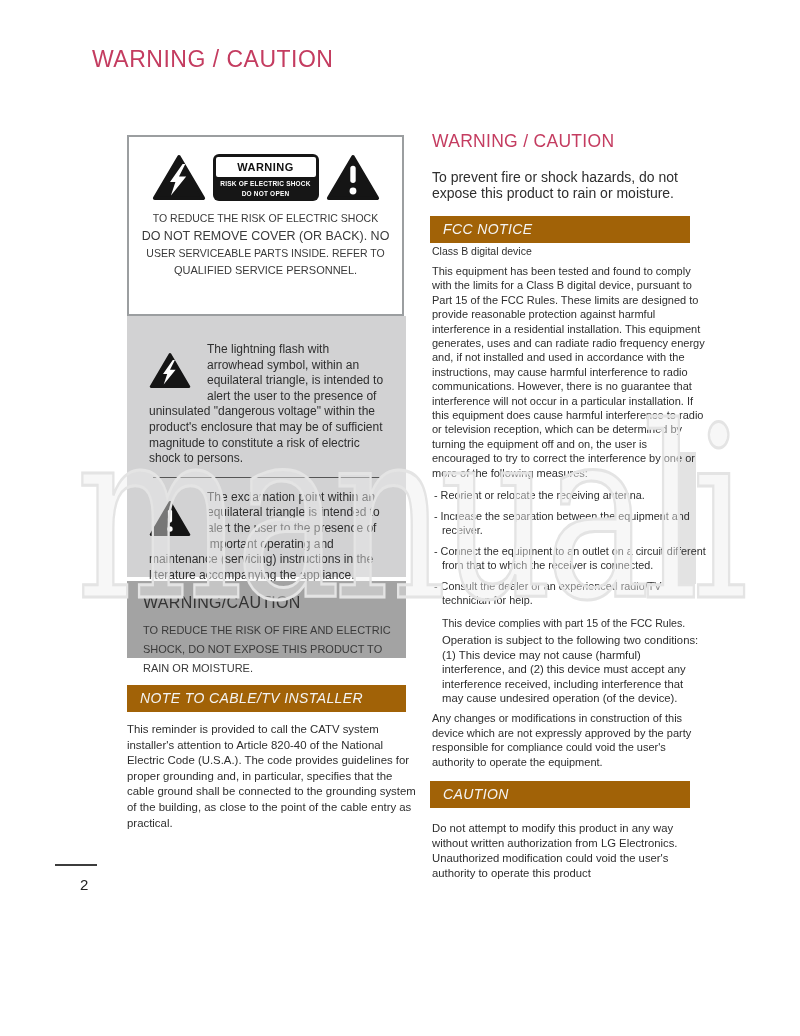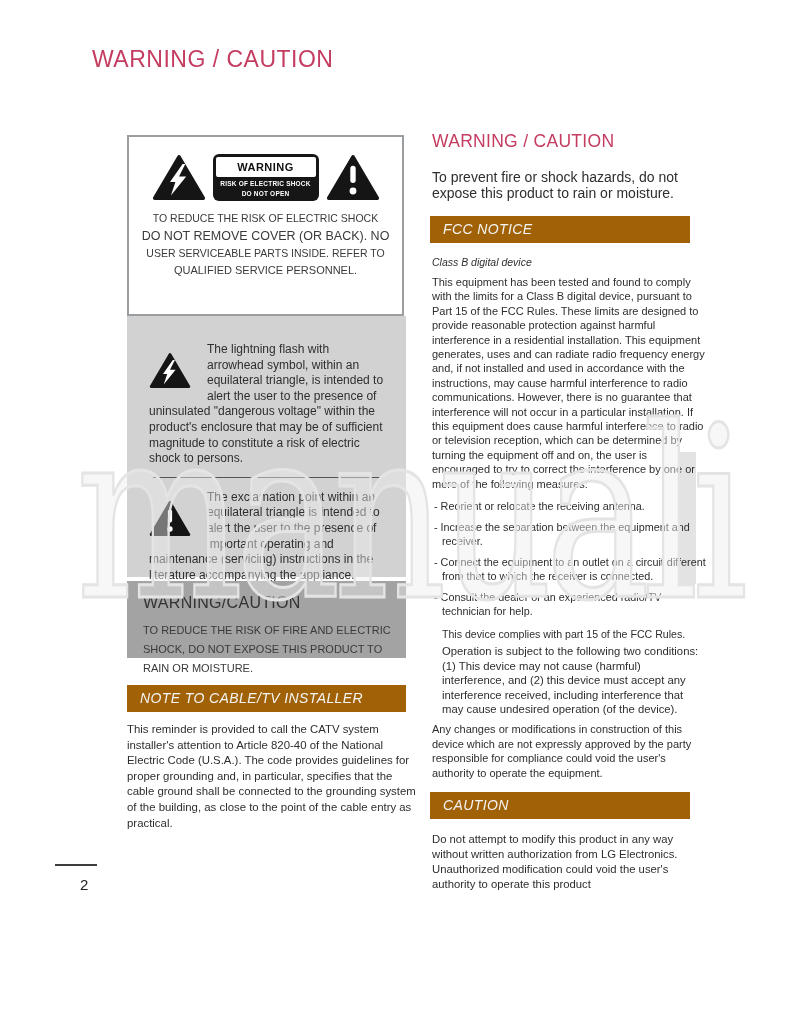--- a/index.html
+++ b/index.html
@@ -61,21 +61,21 @@
   }
 
   .footer-rule { position:absolute; left:55px; top:864px; width:42px; height:2px; background:#3c3c3c; }
   .page-number { position:absolute; left:80px; top:876px; font-size:15px; color:#222; }
 
   
   .rcol { position:absolute; left:432px; top:131px; width:274px; z-index:2; }
   .r-heading { font-size:17.5px; color:#c43c60; letter-spacing:0.3px; font-weight:400; margin-bottom:17px; }
   .r-intro { font-size:14px; line-height:16px; color:#2e2e2e; width:260px; }
   .fcc-bar { margin-top:15px; margin-left:-2px; width:260px; }
-  .r-class { margin-top:13px; font-size:10.5px; color:#2e2e2e;font-style:italic; }
+  .r-class { margin-top:2px; font-size:10.5px; color:#2e2e2e; }
   .r-body { margin-top:7px; font-size:11px; line-height:14.4px; color:#2e2e2e; }
   .r-bullets { margin-top:8px; }
   .r-bullet { font-size:10.8px; line-height:14px; color:#2e2e2e; padding-left:10px; text-indent:-8px; margin-bottom:7px; }
   .r-compliance { margin-top:9px; margin-left:10px; width:262px; }
   .r-comp-l1 { font-size:10.6px; line-height:14px; color:#2e2e2e; }
   .r-comp-rest { font-size:11.3px; line-height:14.6px; color:#2e2e2e; margin-top:3px; }
   .r-changes { margin-top:5px; font-size:11px; line-height:14.6px; color:#2e2e2e; }
   .caution-bar { margin-top:12px; margin-left:-2px; width:260px; }
   .r-caution-text { margin-top:13px; font-size:11.3px; line-height:15px; color:#2e2e2e; width:262px; }
 

